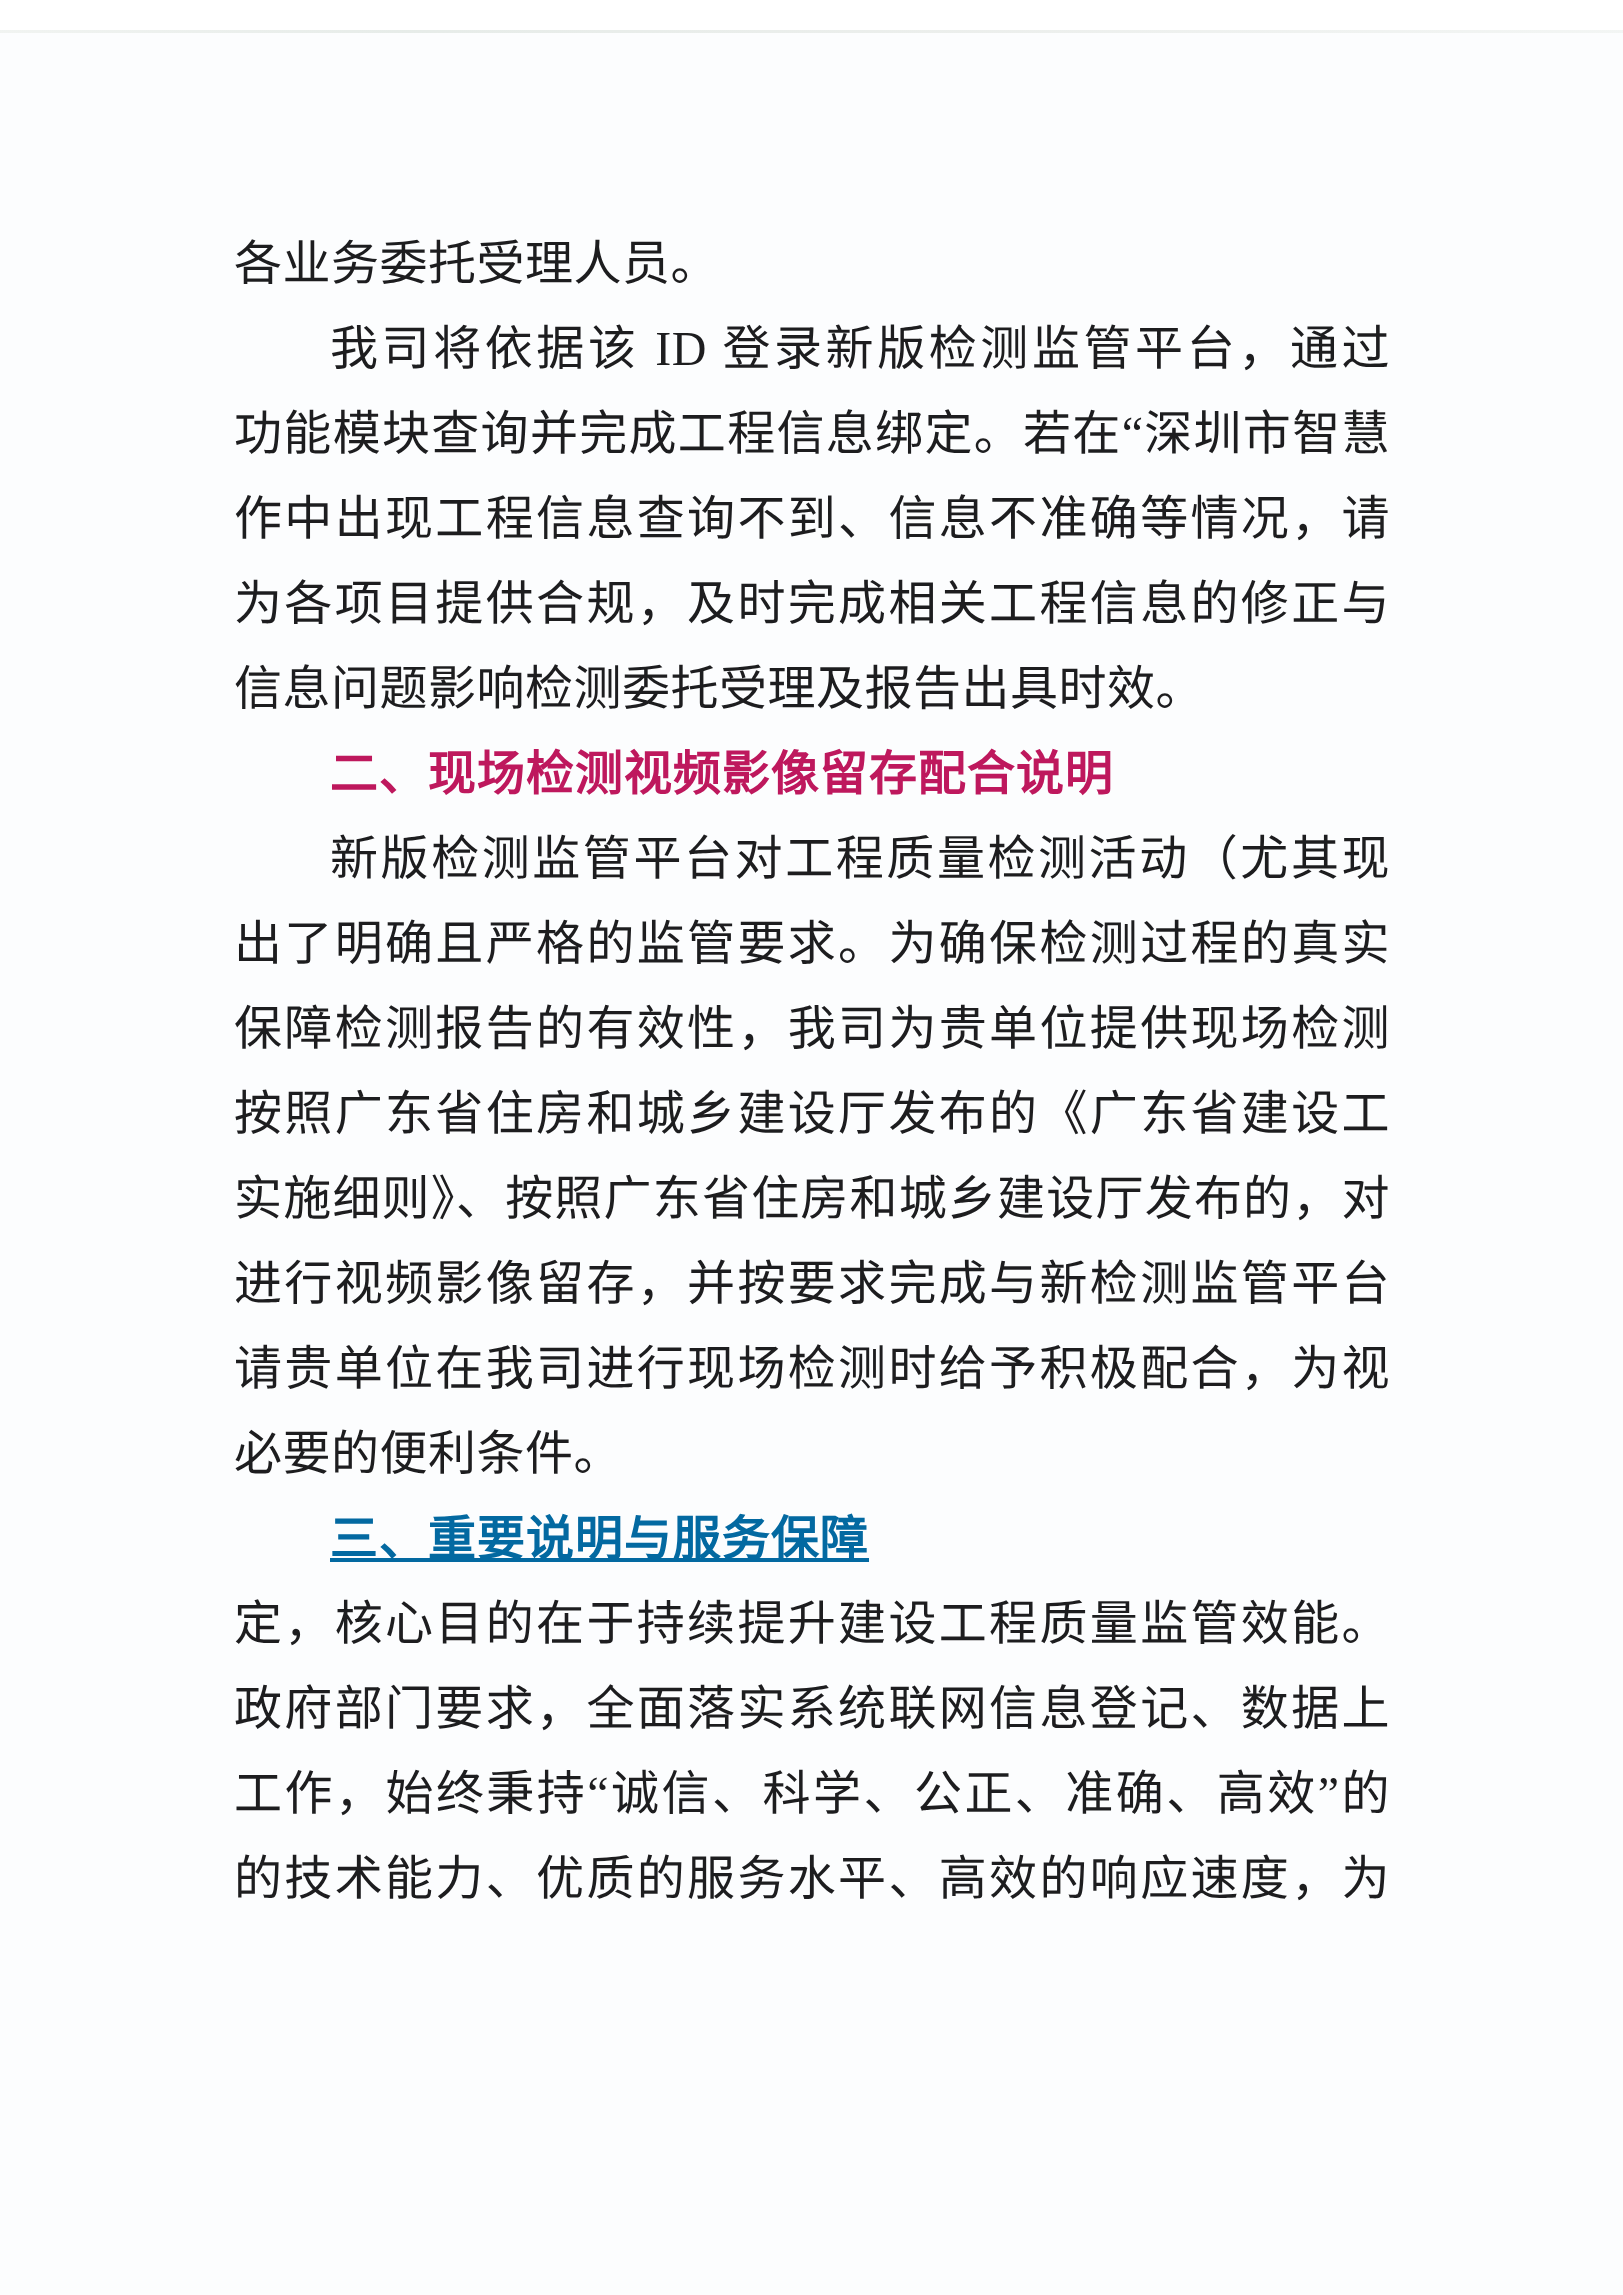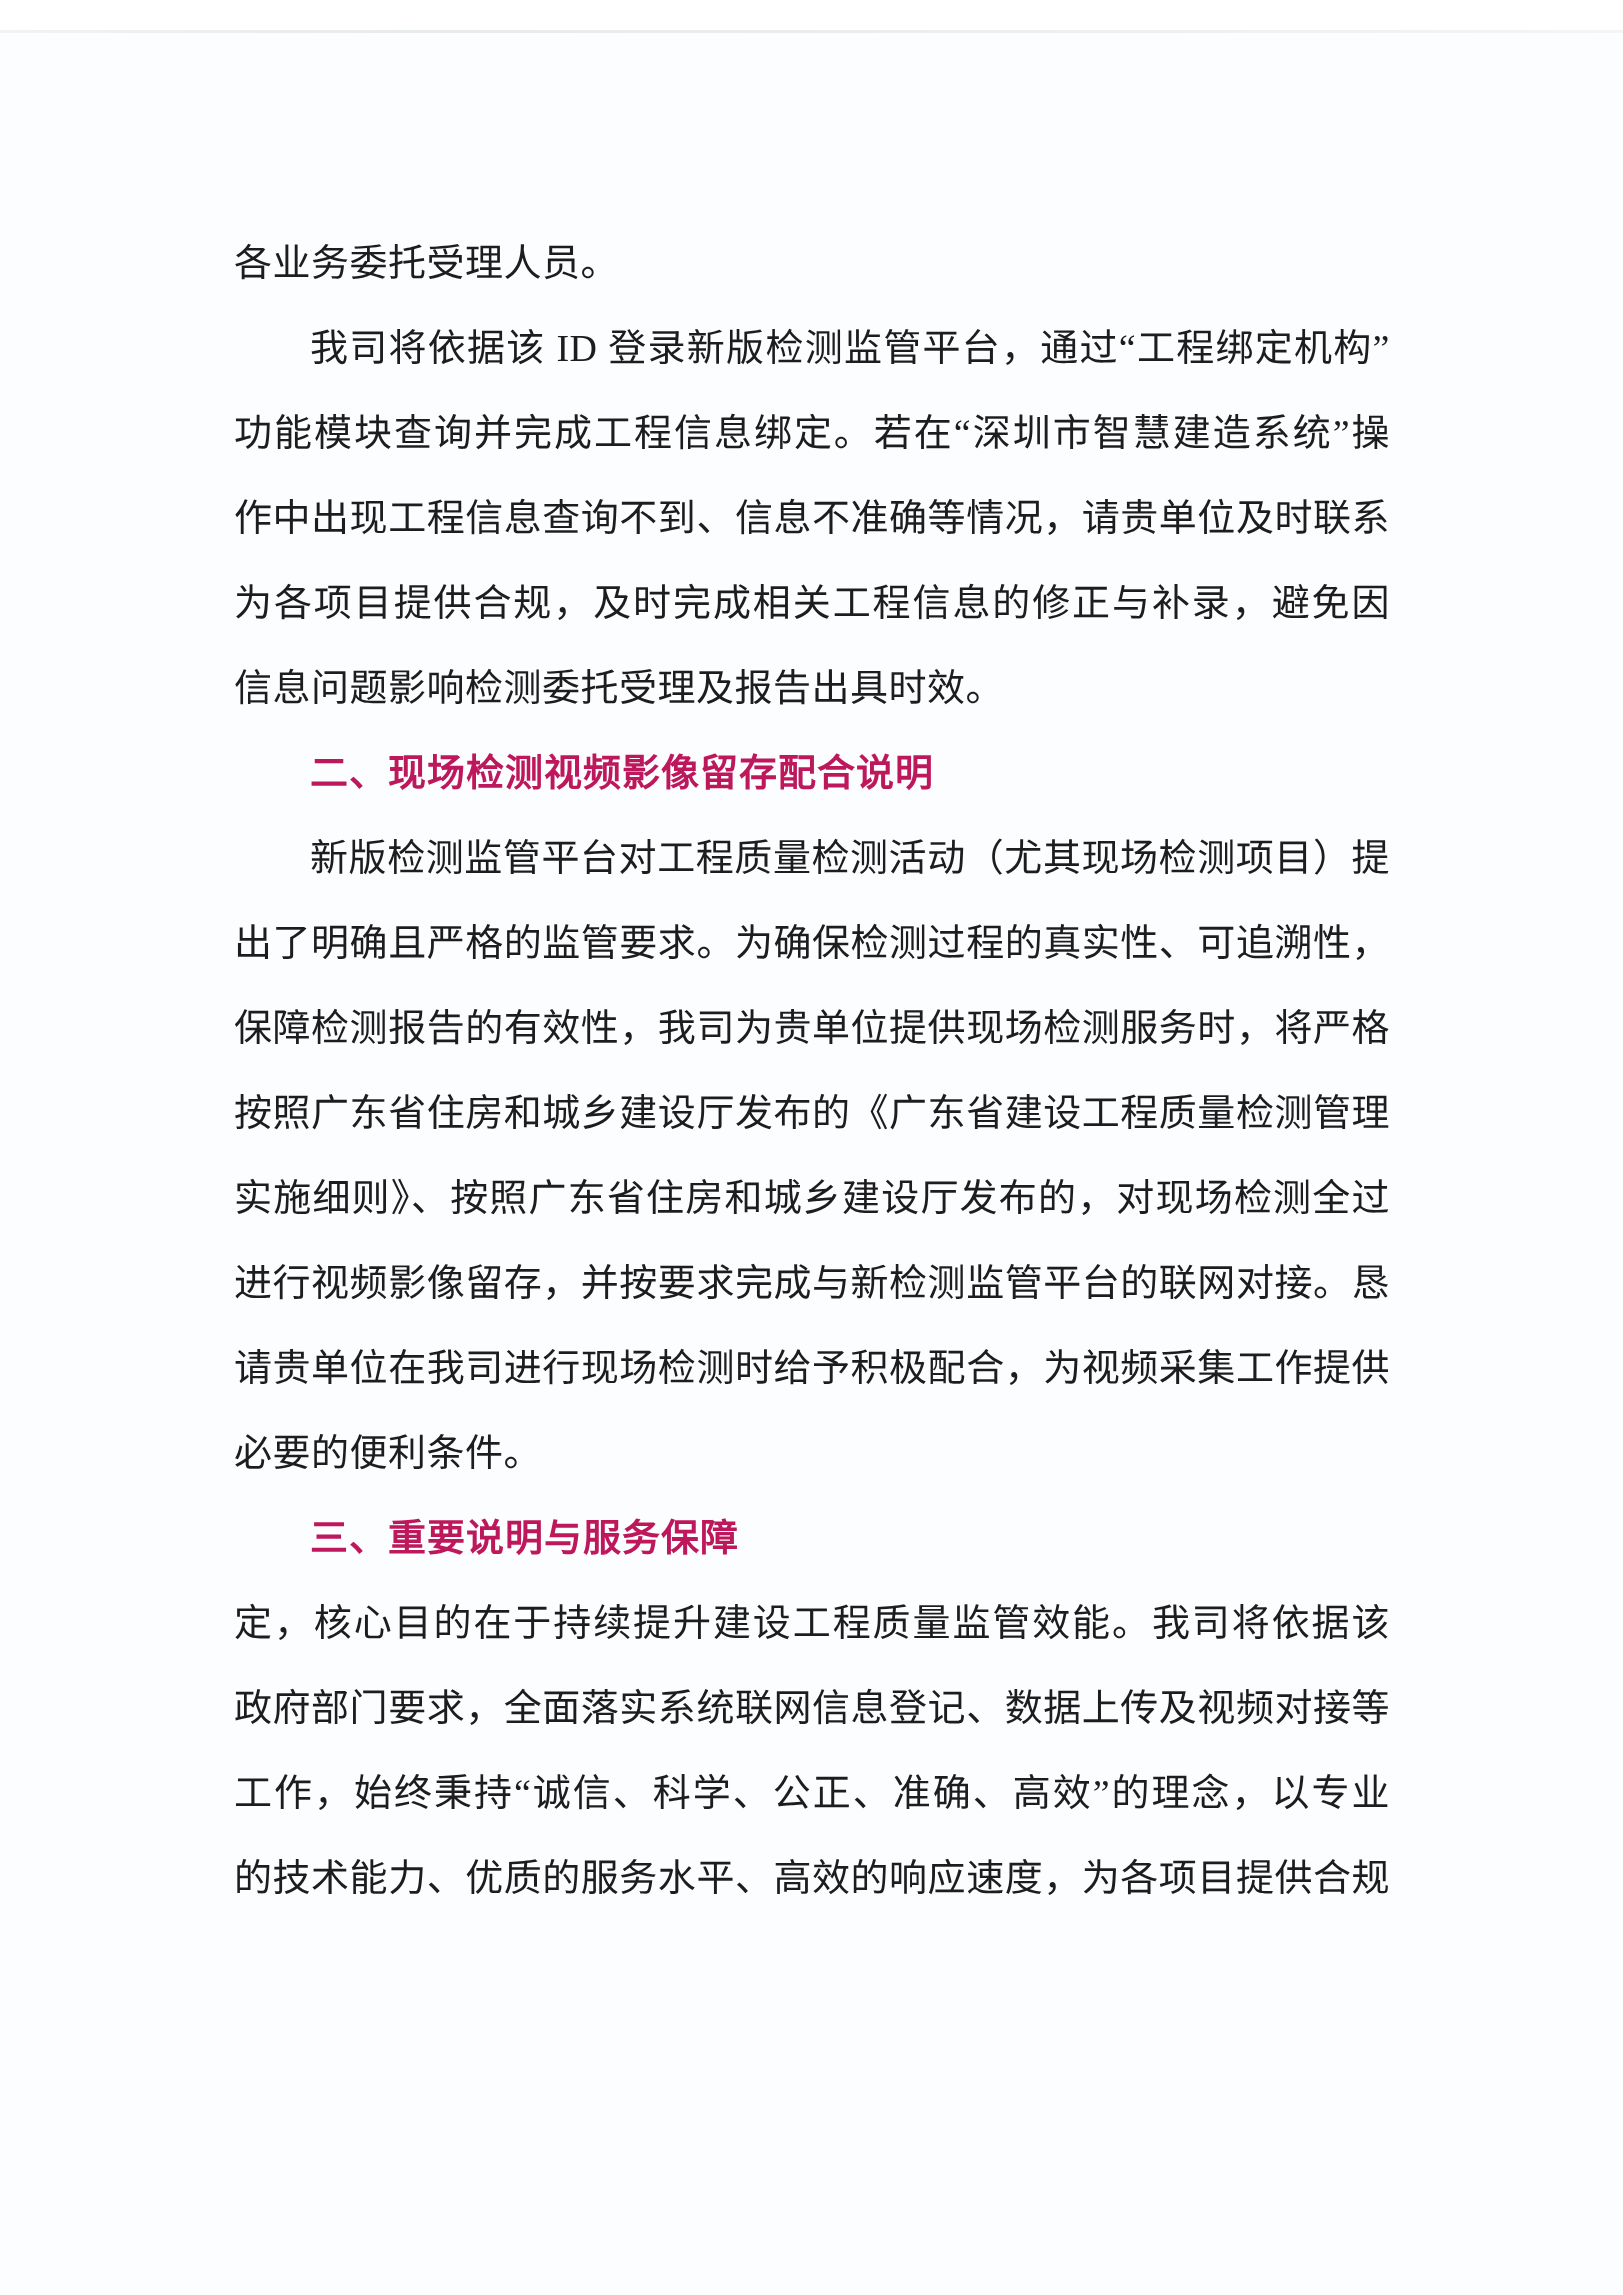--- a/index.html
+++ b/index.html
@@ -34,21 +34,21 @@
   }
   .doc {
     position: absolute;
     left: 234px;
     top: 221px;
     width: 1156px;
   }
   .line {
     height: 85px;
     line-height: 85px;
-    font-size: 38px;
+    font-size: 48px;
     letter-spacing: 0.5px;
     overflow: hidden;
     text-align: left;
     white-space: normal;
   }
   .line.justify {
     text-align: justify;
     text-align-last: justify;
   }
   .line.indent {
@@ -76,20 +76,20 @@
       <div class="line">信息问题影响检测委托受理及报告出具时效。</div>
       <div class="line heading indent" style="color: #be185d;">二、现场检测视频影像留存配合说明</div>
       <div class="line indent justify">新版检测监管平台对工程质量检测活动（尤其现场检测项目）提</div>
       <div class="line justify">出了明确且严格的监管要求。为确保检测过程的真实性、可追溯性，</div>
       <div class="line justify">保障检测报告的有效性，我司为贵单位提供现场检测服务时，将严格</div>
       <div class="line justify">按照广东省住房和城乡建设厅发布的《广东省建设工程质量检测管理</div>
       <div class="line justify">实施细则》、按照广东省住房和城乡建设厅发布的，对现场检测全过程</div>
       <div class="line justify">进行视频影像留存，并按要求完成与新检测监管平台的联网对接。恳</div>
       <div class="line justify">请贵单位在我司进行现场检测时给予积极配合，为视频采集工作提供</div>
       <div class="line">必要的便利条件。</div>
-      <div class="line heading indent" style="color: #be185d;">三、重要说明与服务保障</div>
+      <div class="line heading indent" style="color: #0369a1; text-decoration: underline;">三、重要说明与服务保障</div>
       <div class="line justify">定，核心目的在于持续提升建设工程质量监管效能。我司将依据该</div>
       <div class="line justify">政府部门要求，全面落实系统联网信息登记、数据上传及视频对接等</div>
       <div class="line justify">工作，始终秉持“诚信、科学、公正、准确、高效”的理念，以专业</div>
       <div class="line justify">的技术能力、优质的服务水平、高效的响应速度，为各项目提供合规</div>
     </div>
 </div>
 
 
 </body></html>

